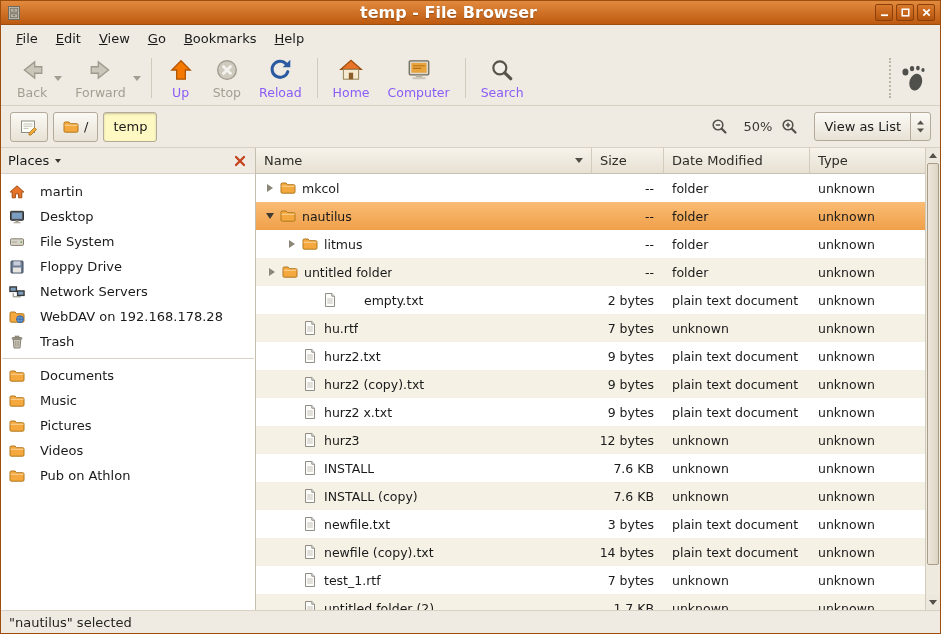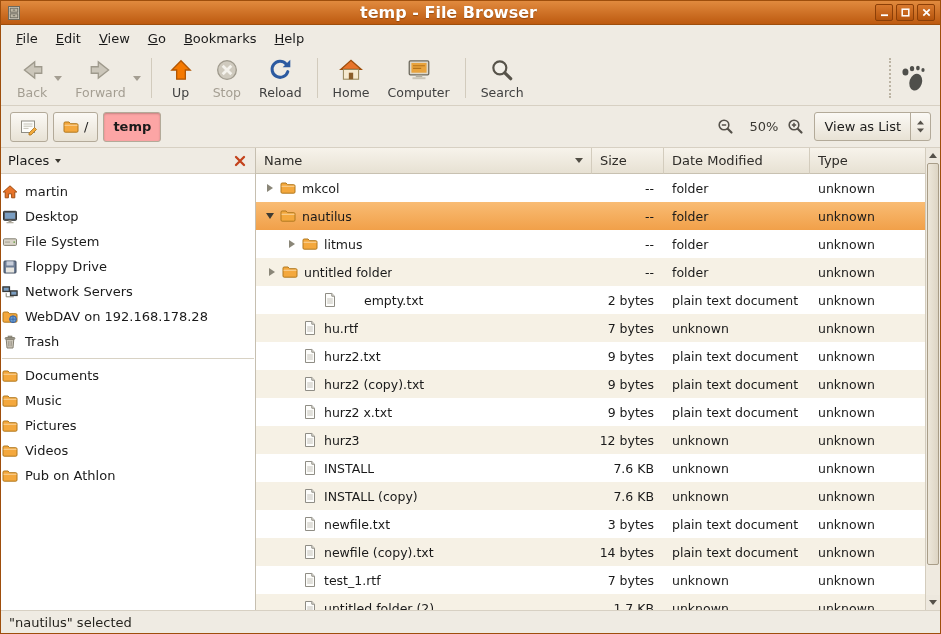--- a/index.html
+++ b/index.html
@@ -18,51 +18,51 @@
 
   
   .menubar{flex:0 0 26px;display:flex;align-items:center;padding:0 6px;background:#EFEBE3;}
   .menu-item{padding:3px 9px;cursor:default;}
   .menu-item u{text-decoration:underline;}
 
   
   .toolbar{flex:0 0 55px;display:flex;align-items:center;padding:0 7px;border-bottom:1px solid #D7D0C3;background:#EFEBE3;}
   .tb-btn{display:flex;flex-direction:column;align-items:center;justify-content:center;padding:3px 9px;min-width:46px;border-radius:3px;}
   .tb-ico{height:28px;display:flex;align-items:center;}
-  .tb-lbl{font-size:12.5px;color:#404040;margin-top:1px;white-space:nowrap;}
+  .tb-lbl{font-size:12.5px;color:#8b5cf6;margin-top:1px;white-space:nowrap;}
   .tb-btn.disabled .tb-lbl{color:#A49E92;}
   .tb-dd{width:12px;height:44px;display:flex;align-items:center;justify-content:center;margin-left:-4px;margin-right:2px;}
   .dd-tri{width:0;height:0;border-left:4px solid transparent;border-right:4px solid transparent;border-top:5px solid #A49E92;}
   .tb-sep{width:1px;height:40px;background:#D2CBBD;margin:0 6px;}
   .tb-spacer{flex:1;}
   .tb-handle{width:0;height:40px;border-left:2px dotted #BCB4A4;margin:0 8px 0 0;}
   .tb-logo{display:flex;align-items:center;padding-right:4px;}
 
   
   .locbar{flex:0 0 42px;display:flex;align-items:center;padding:0 9px;gap:5px;background:#EFEBE3;border-bottom:1px solid #D7D0C3;}
   .loc-btn{height:30px;border:1px solid #B3AA99;border-radius:3px;background:linear-gradient(#FBF9F5,#E8E2D5);
     display:flex;align-items:center;padding:0 9px;gap:5px;cursor:pointer;}
-  .loc-btn.active{background:#fca5a5;box-shadow:inset 0 1px 2px rgba(0,0,0,.22);font-weight:bold;}
+  .loc-btn.active{background:#fef9c3;box-shadow:inset 0 1px 2px rgba(0,0,0,.22);font-weight:normal;}
   .loc-spacer{flex:1;}
   .zoom-btn{width:24px;height:28px;display:flex;align-items:center;justify-content:center;cursor:pointer;}
   .zoom-level{width:36px;text-align:right;color:#3a3832;}
   .view-combo{height:29px;border:1px solid #B3AA99;border-radius:3px;background:linear-gradient(#FBF9F5,#E8E2D5);
-    display:flex;align-items:center;margin-left:2px;cursor:pointer;}
+    display:flex;align-items:center;margin-left:8px;cursor:pointer;}
   .view-combo .vlabel{padding:0 9px;white-space:nowrap;}
   .combo-arrows{border-left:1px solid #B3AA99;height:100%;display:flex;align-items:center;padding:0 5px;}
 
   
   .main{flex:1;display:flex;min-height:0;background:#fff;}
   .sidebar{flex:0 0 255px;width:255px;border-right:1px solid #C6BFB0;display:flex;flex-direction:column;background:#fff;}
   .sb-header{flex:0 0 26px;background:#EFEBE3;border-bottom:1px solid #D7D0C3;display:flex;align-items:center;padding:0 7px;}
   .sb-title{display:flex;align-items:center;gap:6px;cursor:pointer;}
   .sb-dd-tri{width:0;height:0;border-left:3.5px solid transparent;border-right:3.5px solid transparent;border-top:4.5px solid #3A372F;}
   .sb-close{margin-left:auto;width:16px;height:16px;display:flex;align-items:center;justify-content:center;cursor:pointer;}
   .sb-list{flex:1;overflow:hidden;padding-top:5px;}
-  .sb-item{height:25px;display:flex;align-items:center;gap:7px;padding:0 1px;cursor:pointer;white-space:nowrap;}
+  .sb-item{height:25px;display:flex;align-items:center;gap:15px;padding:0 8px;cursor:pointer;white-space:nowrap;}
   .sb-ico{width:16px;height:16px;display:flex;align-items:center;flex:0 0 16px;}
   .sb-sep{height:1px;background:#D8D2C4;margin:4px 1px;}
 
   
   .filearea{flex:1;display:flex;min-width:0;}
   .filelist{flex:1;display:flex;flex-direction:column;min-width:0;}
   .list-header{flex:0 0 26px;display:grid;grid-template-columns:336px 72px 146px 1fr;}
   .hcell{background:linear-gradient(#F7F3EB,#E7E1D3);border-right:1px solid #D3CCBD;border-bottom:1px solid #C8C1B1;
     display:flex;align-items:center;padding:0 8px;color:#2e2c28;cursor:pointer;overflow:hidden;white-space:nowrap;}
   .hcell:last-child{border-right:none;}

